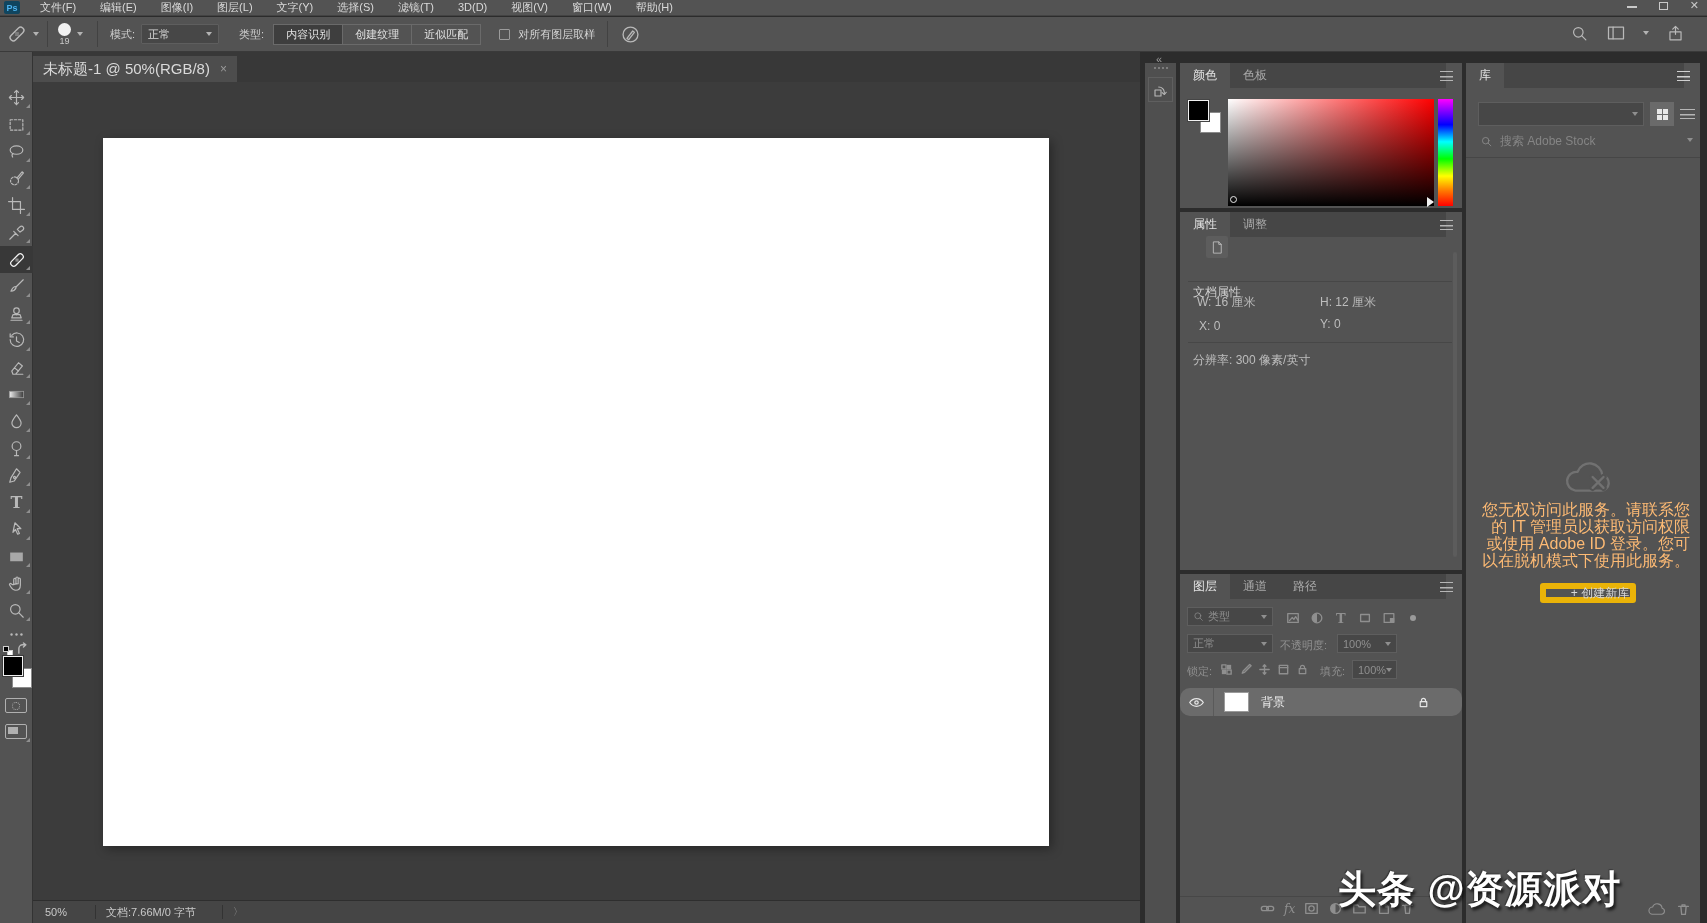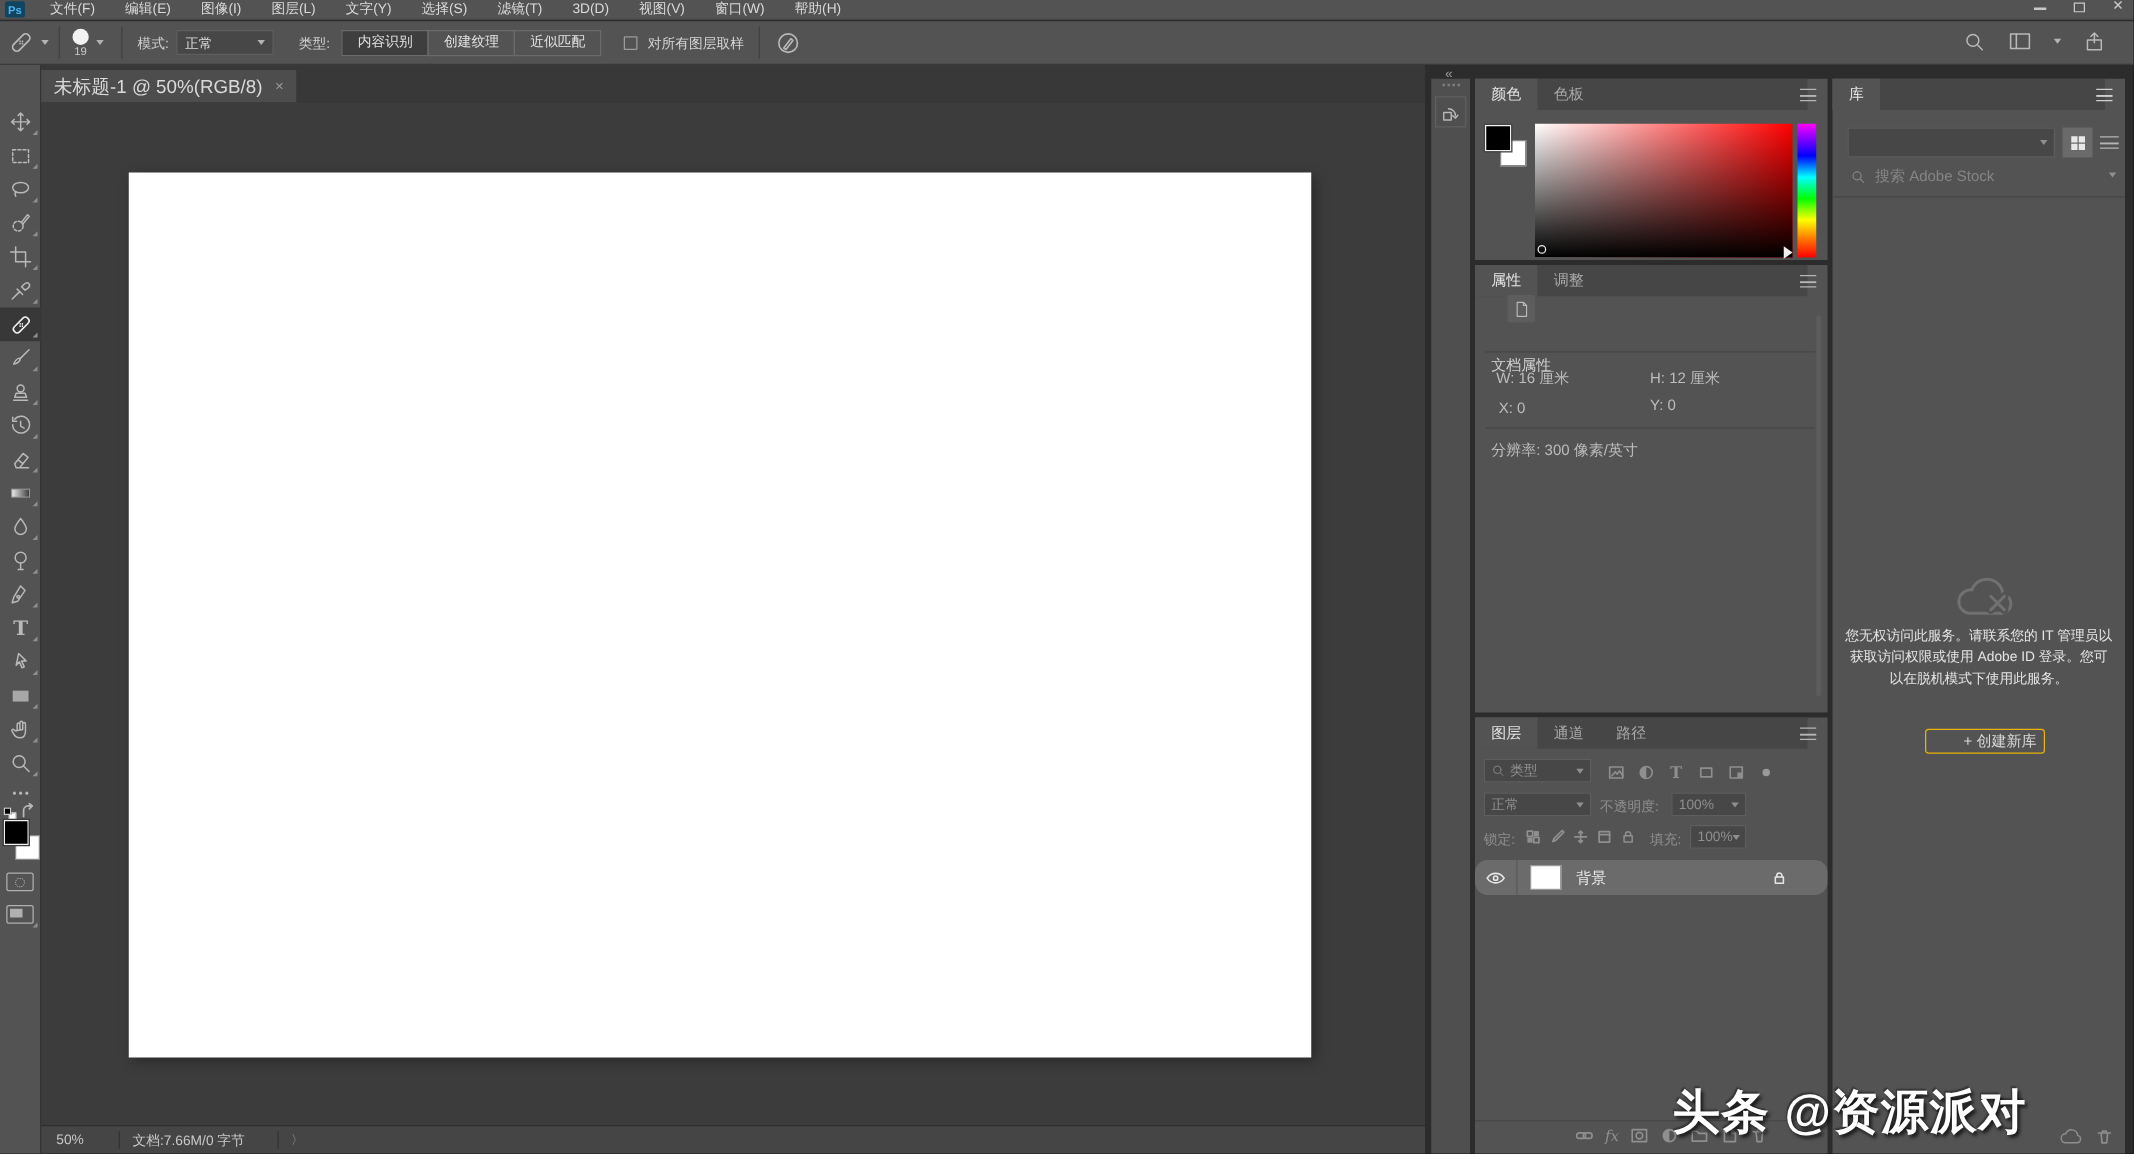--- a/index.html
+++ b/index.html
@@ -56,22 +56,22 @@
   .dimtext{color:#8f8f8f;}
   .fieldtext{color:#bdbdbd;font-size:12px;}
   .colorfield{position:absolute;background:
       linear-gradient(to bottom, rgba(0,0,0,0), #000),
       linear-gradient(to right, #ffffff, #ff0000);}
   .spectrum{position:absolute;background:linear-gradient(to bottom,
       #ff00ff 0%, #7d00ff 12%, #0000ff 24%, #00ffff 40%, #00ff00 56%, #ffff00 72%, #ff7700 86%, #ff0000 100%);}
   .swatch{position:absolute;border:1px solid #8a8a8a;}
   .minidrop{background:#474747;border:1px solid #5e5e5e;height:19px;display:flex;align-items:center;padding:0 5px;justify-content:space-between;}
   .layerrow{position:absolute;left:0;right:0;height:28px;background:#6b6b6b;display:flex;align-items:center;border-radius:10px;}
-  .libmsg{position:absolute;text-align:center;color:#e5e5e5;font-size:11px;line-height:17px;}
-  .libbtn{position:absolute;border:1px solid #eab308;border-radius:3px;color:#d8d8d8;font-size:12px;display:flex;align-items:center;justify-content:center;padding-left:24px;}
+  .libmsg{position:absolute;text-align:right;color:#fdba74;font-size:16px;line-height:17px;}
+  .libbtn{position:absolute;border:6px solid #eab308;border-radius:3px;color:#d8d8d8;font-size:12px;display:flex;align-items:center;justify-content:center;padding-left:24px;}
   .watermark{position:absolute;font-weight:bold;font-size:38px;color:#ffffff;white-space:nowrap;
              text-shadow:2px 3px 3px rgba(0,0,0,.7), -1px -1px 1px rgba(0,0,0,.35);letter-spacing:1px;}
   .grip{border-top:2px dotted #7d7d7d;width:14px;}
 </style>
 </head>
 <body>
 
 <div class="stage">
 
   <div class="menubar">

